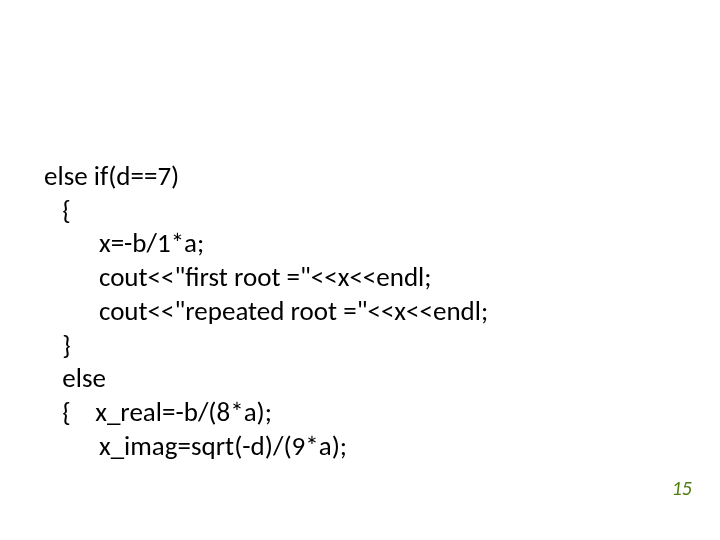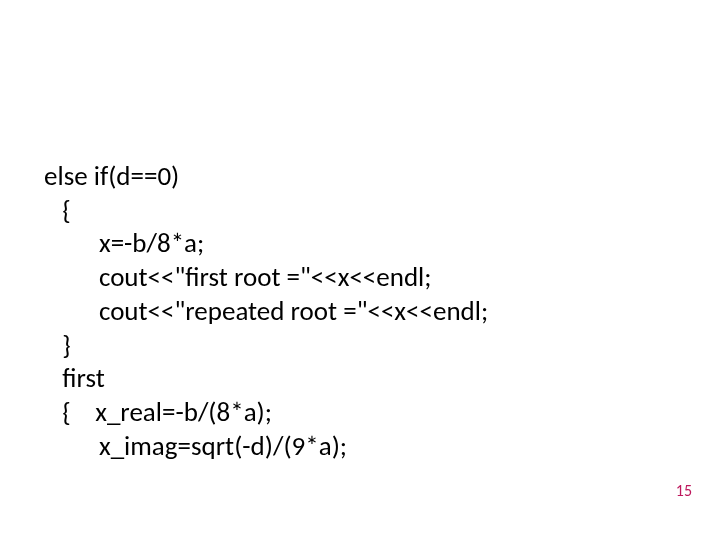--- a/index.html
+++ b/index.html
@@ -25,32 +25,33 @@
     font-size: 27px;
     line-height: 1.25;
     white-space: pre;
     font-weight: 400;
     letter-spacing: 0px;
   }
   .page-num {
     position: absolute;
     right: 28px;
     bottom: 40px;
-    font-size: 16px;
-    color: #be185d;
+    font-size: 20px;
+    color: #4d7c0f;
+    font-style: italic;
   }
 </style>
 </head>
 <body>
 
 <div class="slide">
   <div class="code-block">
-<span>else if(d==0)</span>
+<span>else if(d==7)</span>
 <span>   {</span>
-<span>         x=-b/8*a;</span>
+<span>         x=-b/1*a;</span>
 <span>         cout&lt;&lt;"first root ="&lt;&lt;x&lt;&lt;endl;</span>
 <span>         cout&lt;&lt;"repeated root ="&lt;&lt;x&lt;&lt;endl;</span>
 <span>   }</span>
-<span>   first</span>
+<span>   else</span>
 <span>   {    x_real=-b/(8*a);</span>
 <span>         x_imag=sqrt(-d)/(9*a);</span></div>
   <div class="page-num">15</div>
 </div>
 
 </body></html>

